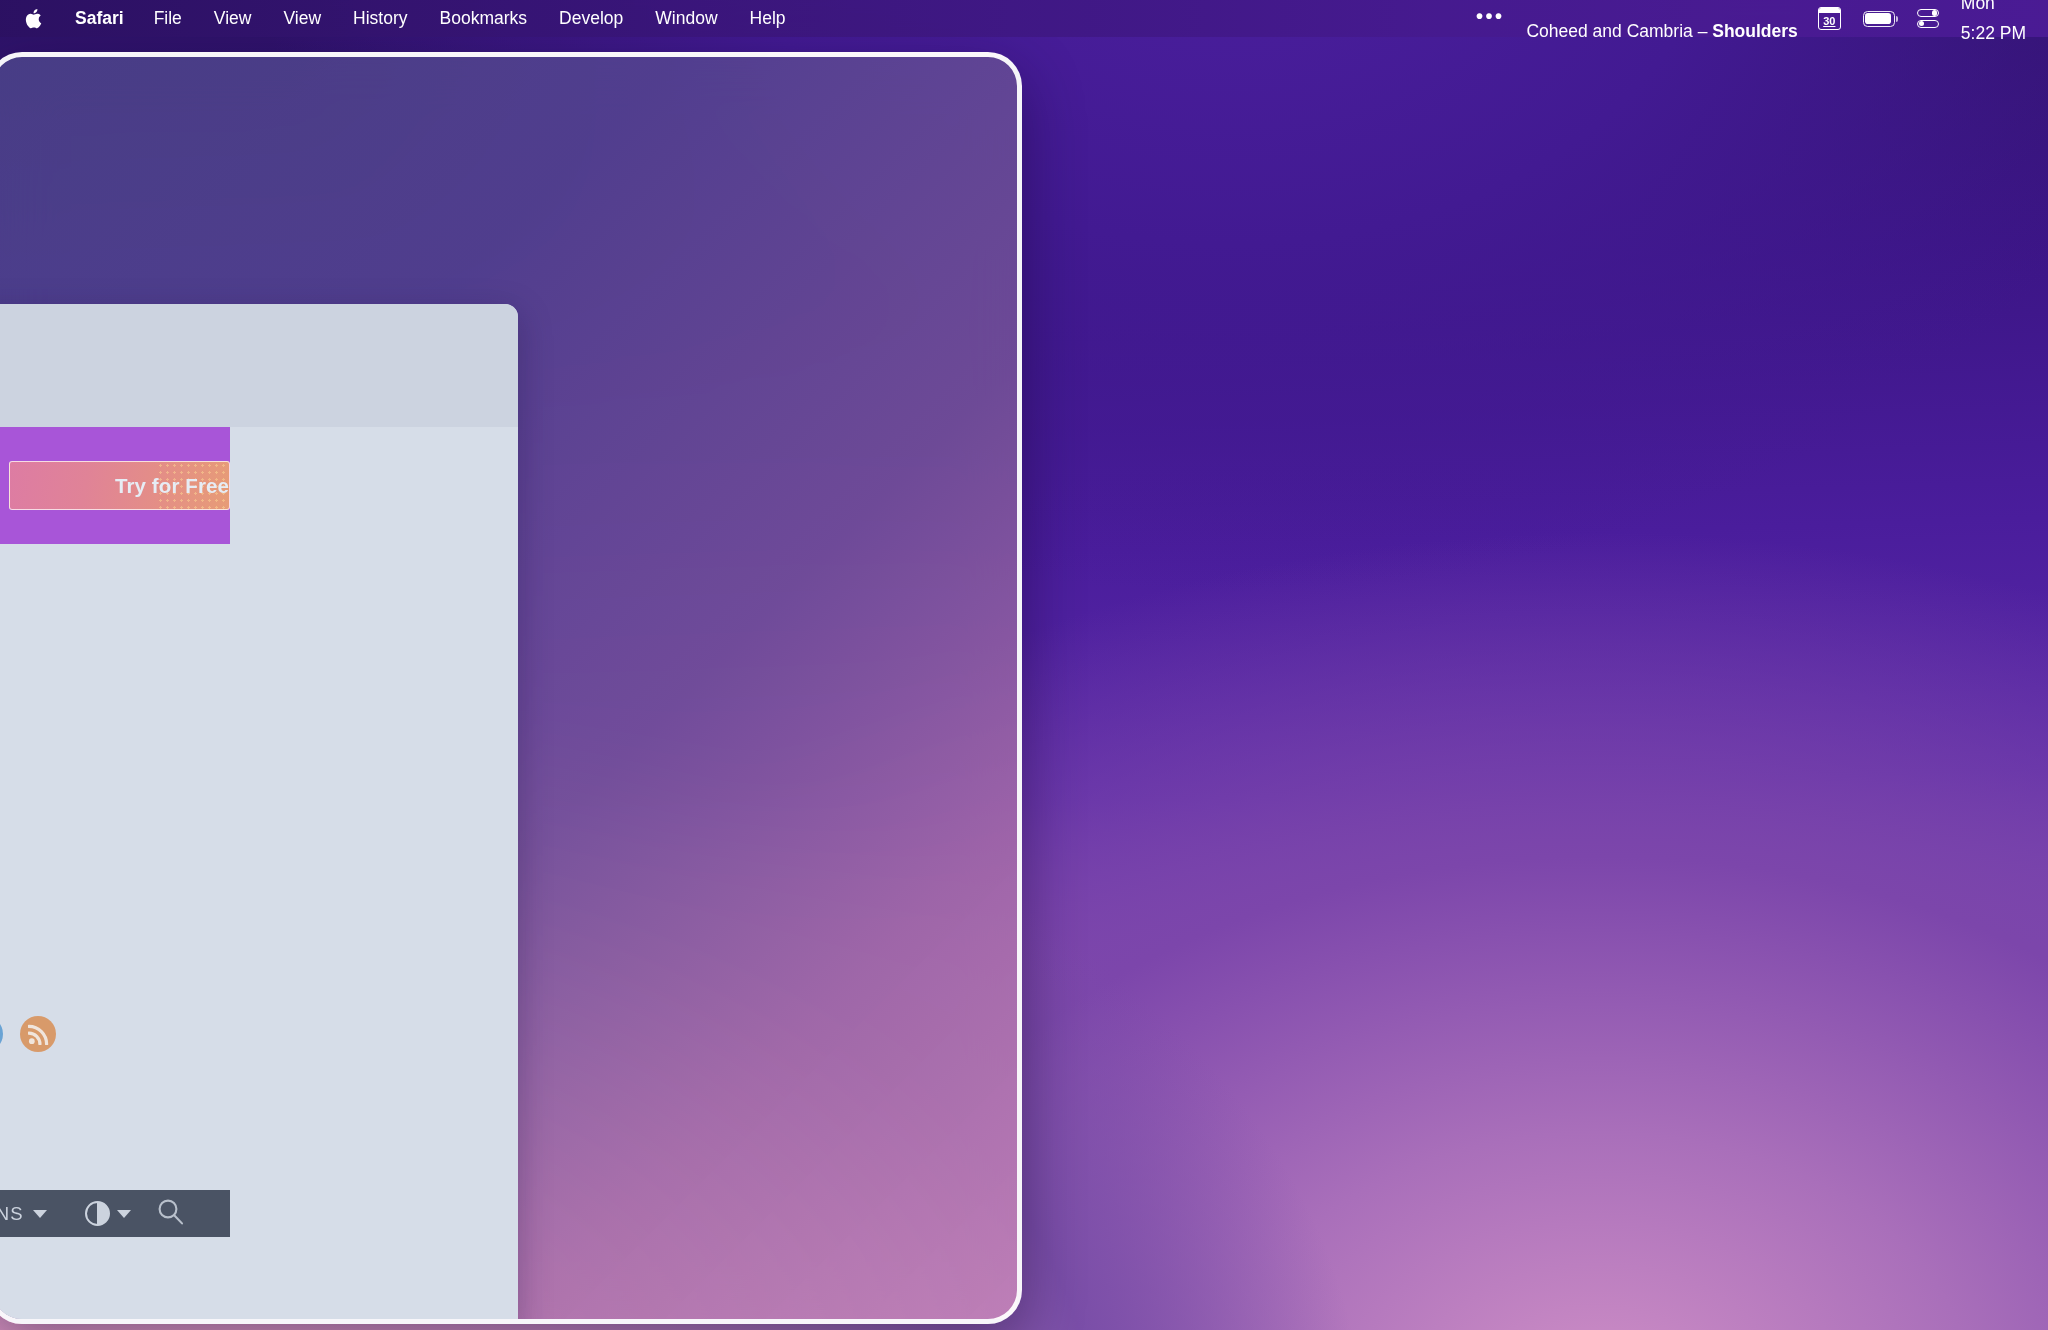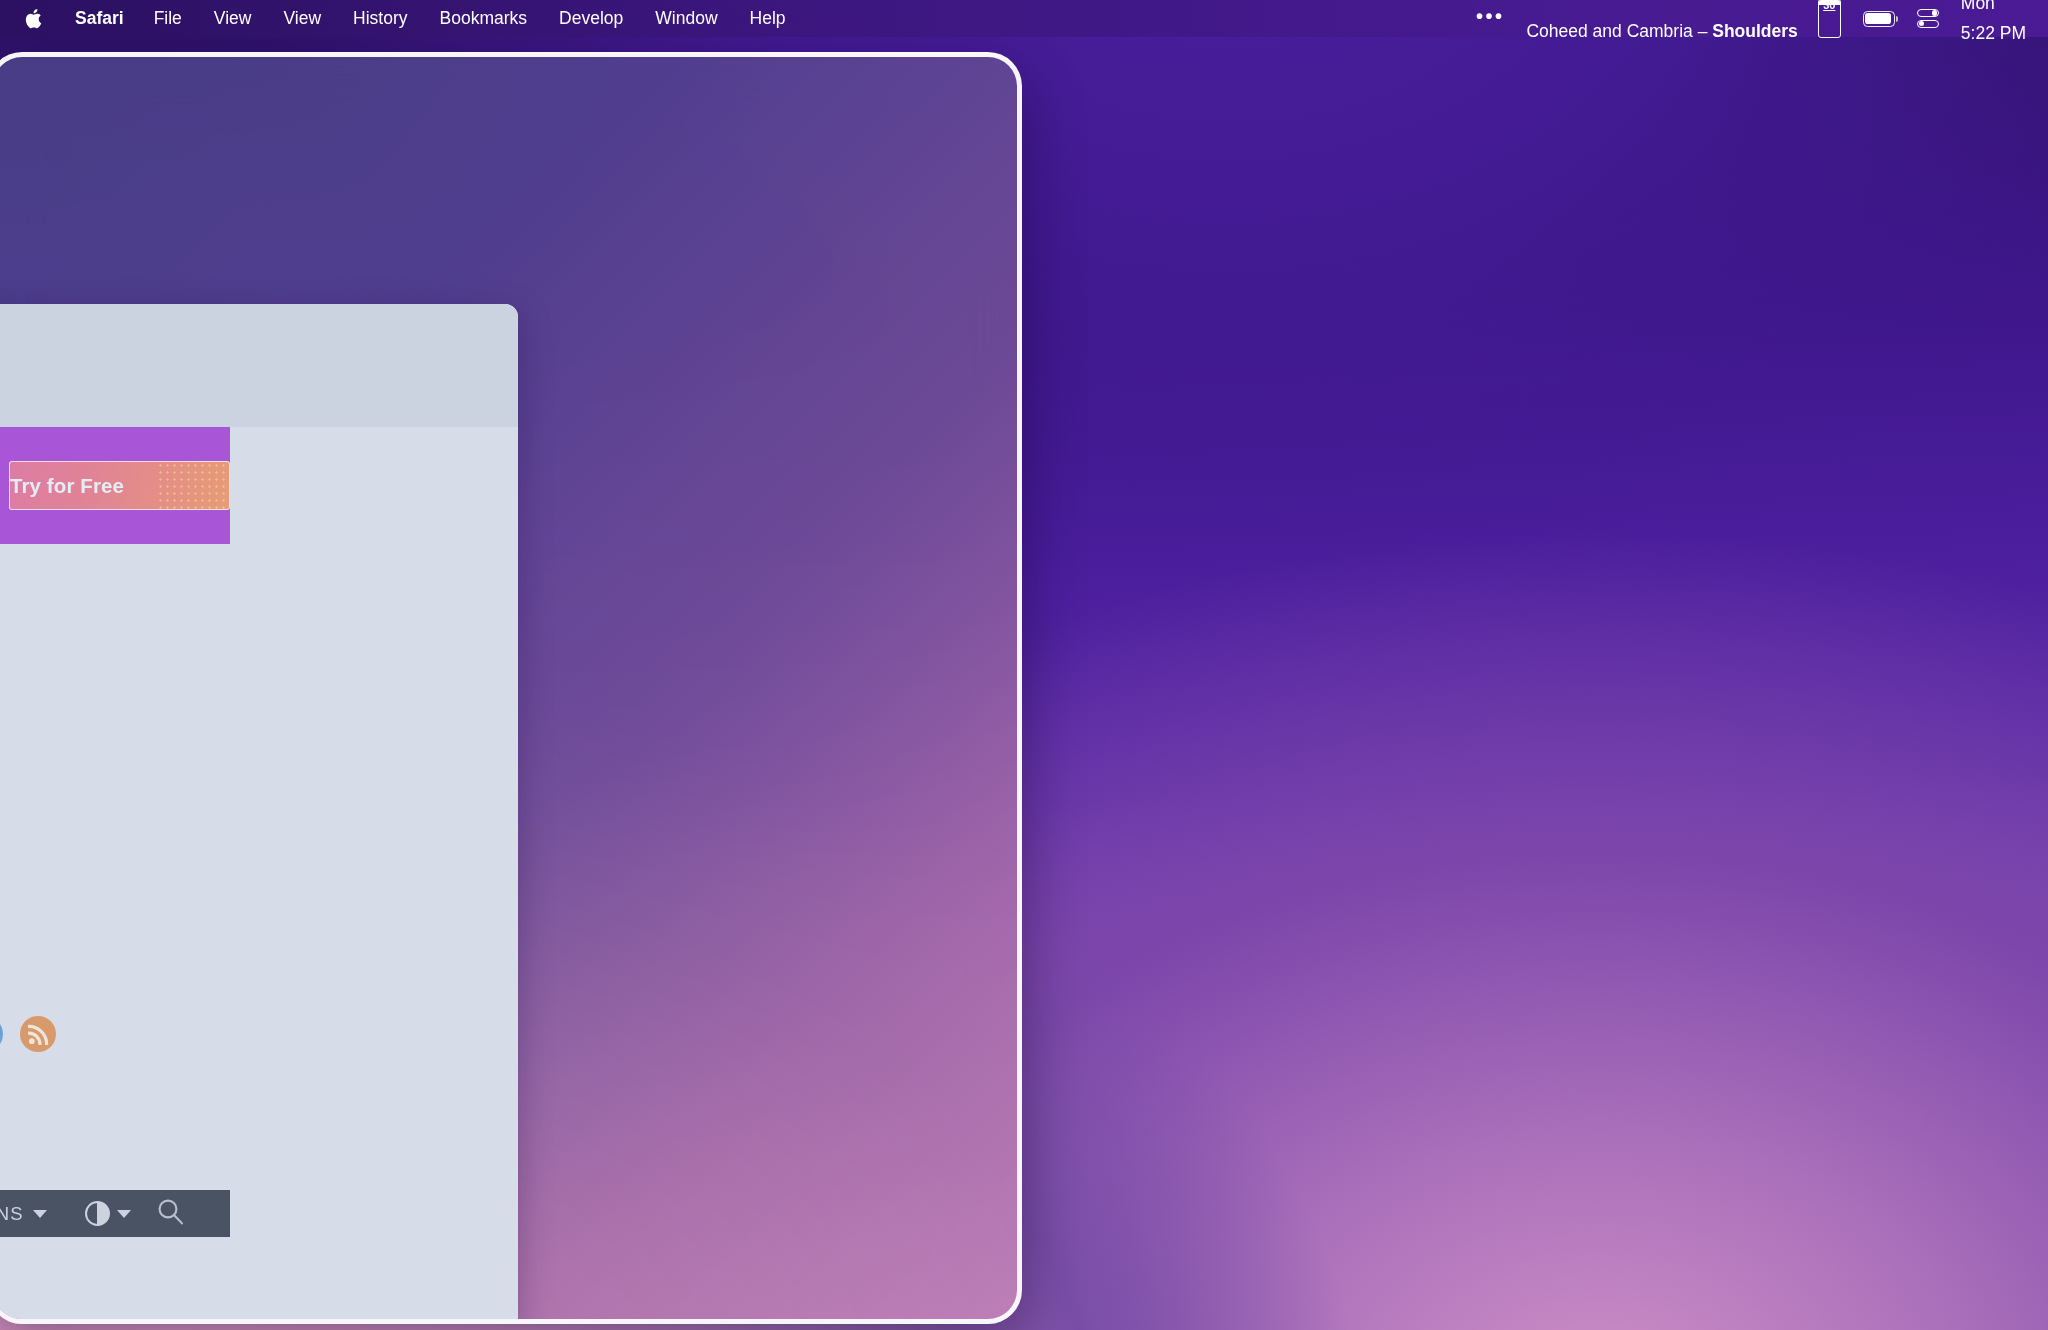--- a/index.html
+++ b/index.html
@@ -34,21 +34,21 @@
   .menu-item.bold{ font-weight:bold; padding:0 12px; }
   #apple-logo{ padding:0 16px 0 6px; display:flex; align-items:center; }
   #apple-logo svg{ width:19px; height:23px; display:block; }
 
   #menubar-right{ margin-left:auto; display:flex; align-items:center; padding-right:22px; gap:0; }
   .status-item{ display:flex; align-items:center; padding:0 11px; line-height:37px; white-space:nowrap; }
   #now-playing-dots{ letter-spacing:2.5px; font-size:20px; font-weight:bold; padding:0 13px 5px 13px; }
   #now-playing-text{ font-size:17.5px; padding:0 9px;margin-top:26px; }
   #now-playing-text b{ font-weight:bold; }
 
-  .cal-icon{ width:23px; height:39px; border:1.8px solid #fff; border-radius:3px; position:relative; display:flex; align-items:flex-start; justify-content:center; overflow:hidden;text-decoration:underline; }
+  .cal-icon{ width:23px; height:23px; border:1.8px solid #fff; border-radius:3px; position:relative; display:flex; align-items:flex-end; justify-content:center; overflow:hidden;text-decoration:underline; }
   .cal-icon::before{ content:""; position:absolute; top:0; left:0; right:0; height:5px; background:#fff; }
   .cal-icon span{ font-size:11px; line-height:1; font-weight:bold; padding-bottom:2.5px; }
 
   .batt-icon{ width:32px; height:16px; border:1.8px solid rgba(255,255,255,.92); border-radius:4.5px; position:relative; }
   .batt-icon::after{ content:""; position:absolute; right:-4.5px; top:4.5px; width:2.5px; height:6px; background:rgba(255,255,255,.7); border-radius:0 2px 2px 0; }
   .batt-fill{ position:absolute; left:1.5px; top:1.5px; bottom:1.5px; width:85%; background:#fff; border-radius:2.8px; }
 
   .cc-icon{ width:22px; height:23px; display:flex; flex-direction:column; justify-content:center; gap:2.5px; }
   .cc-row{ height:8px; border:1.7px solid #fff; border-radius:5px; position:relative; }
   .cc-row .knob{ position:absolute; width:5.5px; height:5.5px; background:#fff; border-radius:50%; top:0.2px; }
@@ -107,21 +107,21 @@
     width:537px; height:117px;
     background:#a855d8;
     display:flex; align-items:center;
   }
   #promo-btn{
     margin-left:316px;
     width:228px; height:49px;
     border:1.6px solid rgba(255,255,255,.72);
     border-radius:3px;
     background:linear-gradient(100deg,#dd7ca3 0%,#e08397 35%,#e48f85 70%,#e79c77 100%);
-    display:flex; align-items:center; justify-content:flex-start;
+    display:flex; align-items:center; justify-content:flex-end;
     color:#e6ecf4; font-size:20.5px; font-weight:bold;
     letter-spacing:.1px;
     position:relative; overflow:hidden;
   }
   #promo-btn .dots{
     position:absolute; right:0; top:0; width:72px; height:100%;
     background-image:radial-gradient(circle, rgba(255,220,150,.55) 1.1px, transparent 1.2px);
     background-size:7px 7px;
     opacity:.85;
   }

